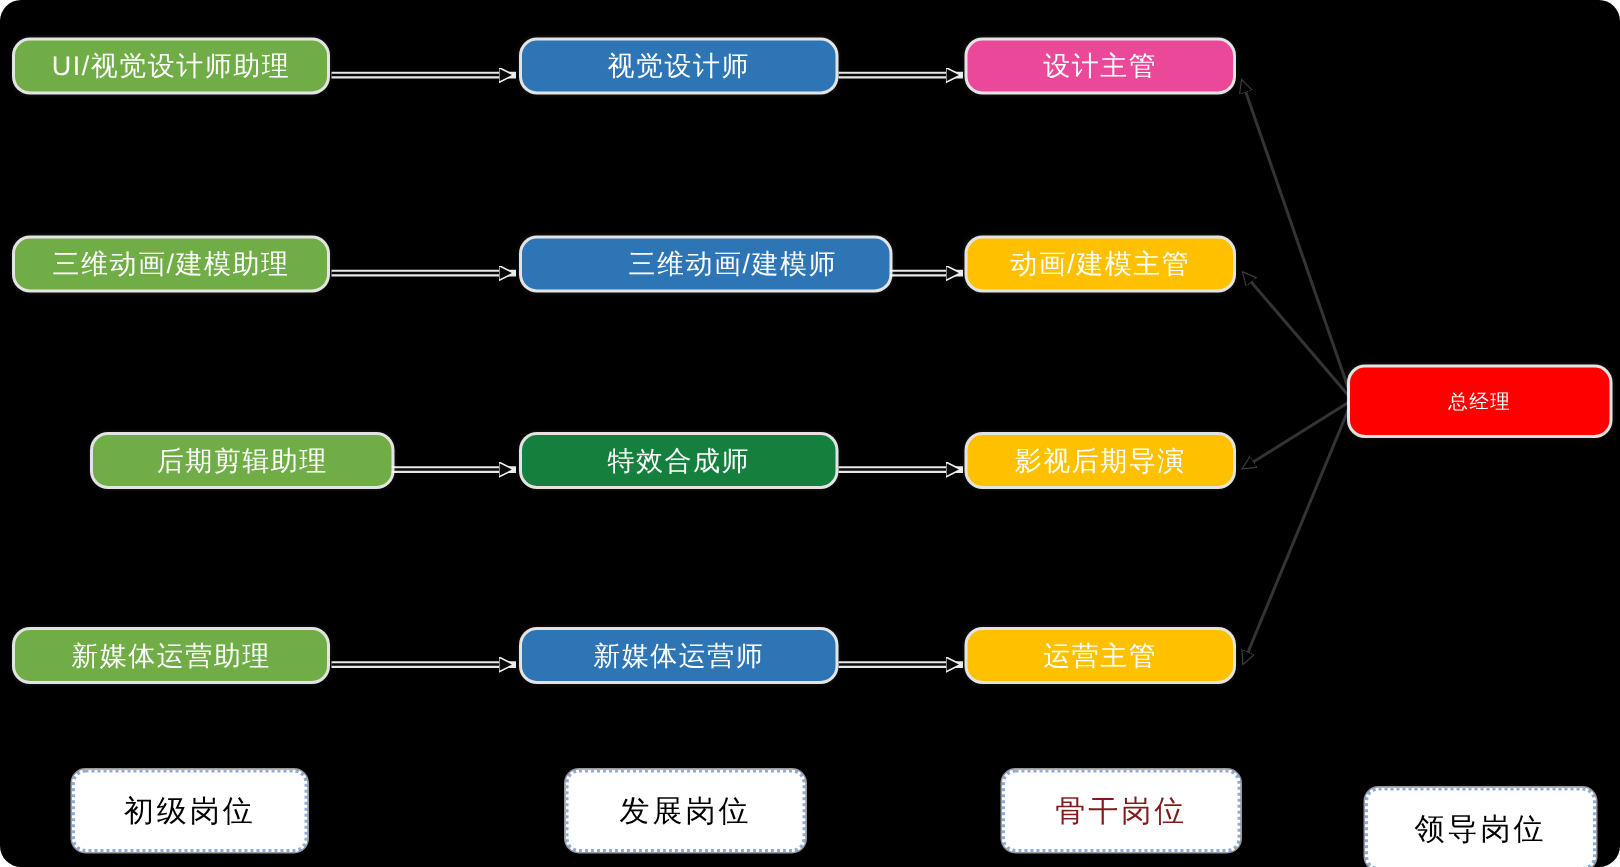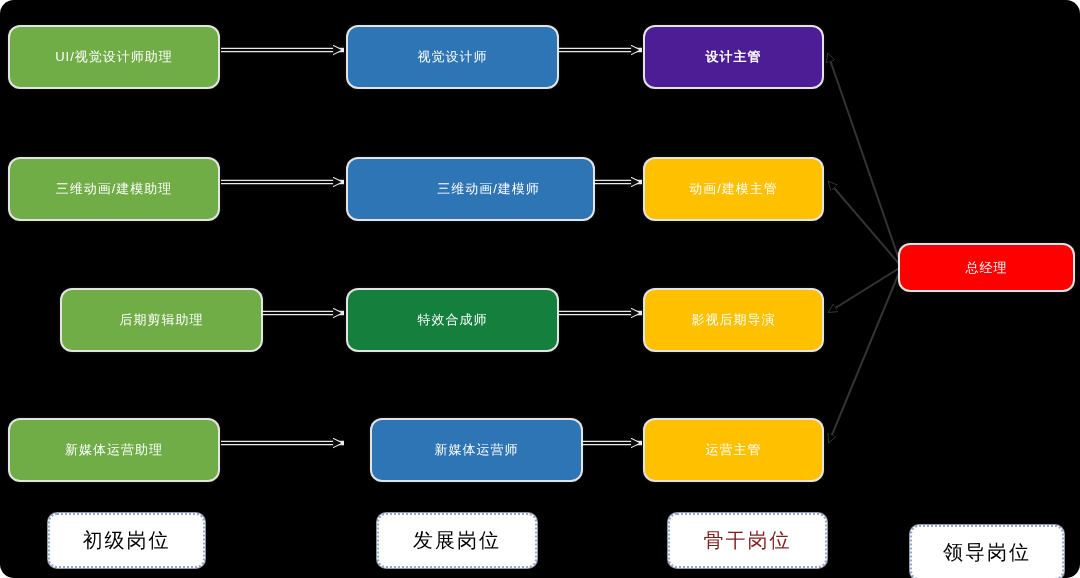--- a/index.html
+++ b/index.html
@@ -6,26 +6,26 @@
   .stage {
     position: relative;
     width: 1080px;
     height: 578px;
     border-radius: 14px;
     overflow: hidden;
     font-family: "Liberation Sans", "DejaVu Sans", sans-serif;
   }
   .box {
     position: absolute;
-    height: 60px;
+    height: 34px;
     border-radius: 10px;
     display: flex;
     align-items: center;
     justify-content: center;
-    font-size: 13px;
+    font-size: 18px;
     letter-spacing: 1px;
     box-shadow: 0 0 0 2px rgba(255,255,255,0.88), 0 0 4px rgba(255,255,255,0.35);
     white-space: nowrap;
     z-index: 2;
   }
   
   .row0 { top: 27px; }
   .row1 { top: 159px; }
   .row2 { top: 290px; }
   .row3 { top: 420px; }
@@ -120,32 +120,32 @@
     </g>
 
     <line class="d-line" x1="901" y1="265" x2="828" y2="54" marker-end="url(#ah-dark)"></line>
     <line class="d-line" x1="901" y1="266" x2="829" y2="182" marker-end="url(#ah-dark)"></line>
     <line class="d-line" x1="901" y1="267" x2="829" y2="312" marker-end="url(#ah-dark)"></line>
     <line class="d-line" x1="901" y1="268" x2="829" y2="442" marker-end="url(#ah-dark)"></line>
   </svg>
 
   <div class="box row0 junior" style="background-color: rgb(112, 173, 71); color: rgb(255, 255, 255);">UI/视觉设计师助理</div>
   <div class="box row0 development" style="background-color: rgb(46, 117, 182); color: rgb(255, 255, 255);">视觉设计师</div>
-  <div class="box row0 backbone" style="background-color: #4c1d95; color: rgb(255, 255, 255); font-weight: bold;">设计主管</div>
+  <div class="box row0 backbone" style="background-color: #ec4899; color: rgb(255, 255, 255);">设计主管</div>
 
   <div class="box row1 junior" style="background-color: rgb(112, 173, 71); color: rgb(255, 255, 255);">三维动画/建模助理</div>
   <div class="box row1 development" style="background-color: rgb(46, 117, 182); color: rgb(255, 255, 255); padding-left: 36px;">三维动画/建模师</div>
   <div class="box row1 backbone" style="background-color: rgb(255, 192, 0); color: rgb(255, 255, 255);">动画/建模主管</div>
 
   <div class="box row2 junior" style="background-color: rgb(112, 173, 71); color: rgb(255, 255, 255);">后期剪辑助理</div>
   <div class="box row2 development" style="background-color: #15803d; color: rgb(255, 255, 255);">特效合成师</div>
   <div class="box row2 backbone" style="background-color: rgb(255, 192, 0); color: rgb(255, 255, 255);">影视后期导演</div>
 
   <div class="box row3 junior" style="background-color: rgb(112, 173, 71); color: rgb(255, 255, 255);">新媒体运营助理</div>
-  <div class="box row3 development" style="background-color: rgb(46, 117, 182); color: rgb(255, 255, 255); margin-left: 24px;">新媒体运营师</div>
+  <div class="box row3 development" style="background-color: rgb(46, 117, 182); color: rgb(255, 255, 255);">新媒体运营师</div>
   <div class="box row3 backbone" style="background-color: rgb(255, 192, 0); color: rgb(255, 255, 255);">运营主管</div>
 
   <div class="box gm" style="background-color: rgb(255, 0, 0); color: rgb(255, 255, 255);">总经理</div>
 
   <div class="cat cat0" style="border-color: rgb(143, 170, 220); color: rgb(0, 0, 0);">初级岗位</div>
   <div class="cat cat1" style="border-color: rgb(143, 170, 220); color: rgb(0, 0, 0);">发展岗位</div>
   <div class="cat cat2" style="border-color: rgb(143, 170, 220); color: #7f1d1d;">骨干岗位</div>
   <div class="cat cat3" style="border-color: rgb(143, 170, 220); color: rgb(0, 0, 0);">领导岗位</div>
 </div>
 

